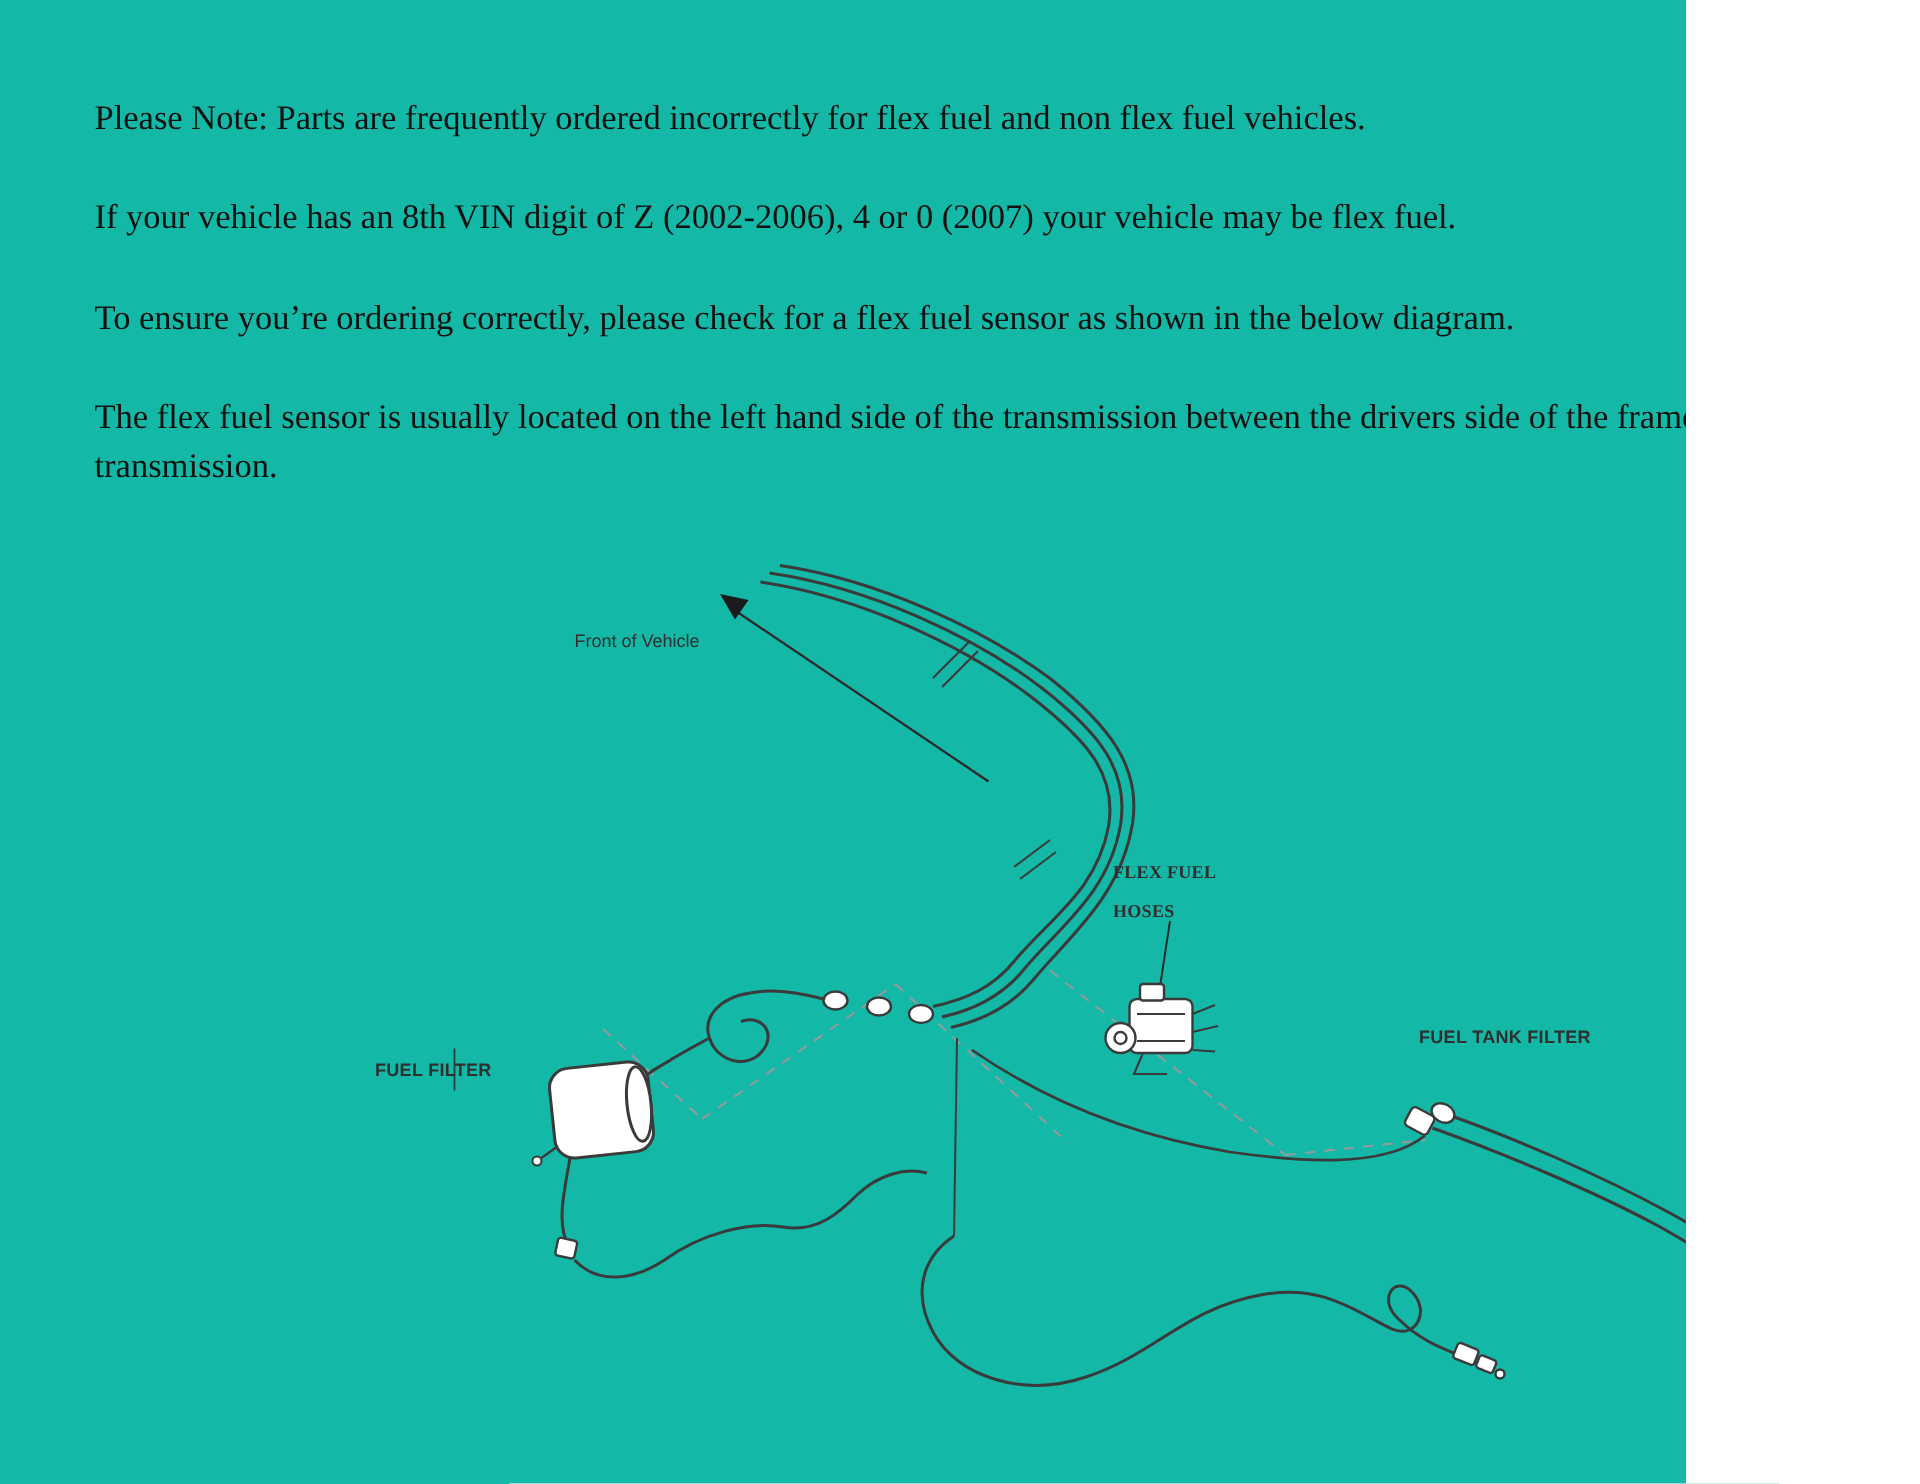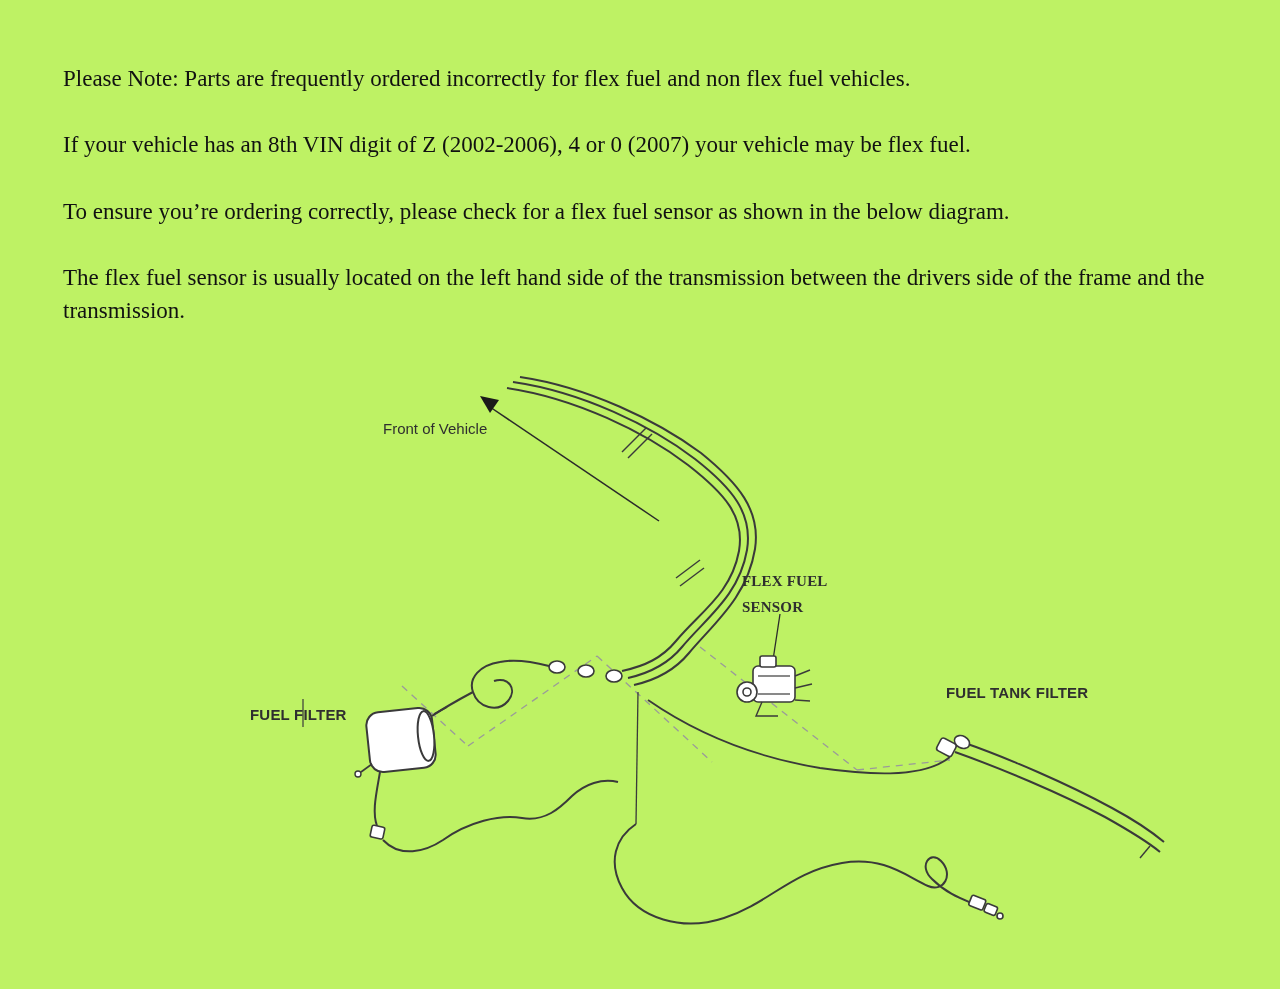--- a/index.html
+++ b/index.html
@@ -2,23 +2,23 @@
 <html><head>
 <meta charset="utf-8">
 <style>
   html, body {
     margin: 0;
     padding: 0;
     background: #ffffff;
   }
   .page {
     position: relative;
-    width: 1280px;
+    width: 1124px;
     height: 989px;
-    background: #bef264;
+    background: #14b8a6;
     overflow: hidden;
     font-family: "Liberation Serif", serif;
   }
   .notice {
     position: absolute;
     left: 63px;
     top: 62px;
     width: 1155px;
   }
   .notice p {
@@ -36,21 +36,21 @@
     height: 989px;
   }
   .diagram svg {
     position: absolute;
     left: 0;
     top: 0;
   }
   .dlabel {
     position: absolute;
     font-family: "Liberation Sans", sans-serif;
-    font-size: 15px;
+    font-size: 12px;
     color: #2f2f2f;
     white-space: nowrap;
   }
   .dlabel.bold {
     font-weight: bold;
     letter-spacing: 0.2px;
   }
   .flex-sensor-label div {
     line-height: 26px;
   }
@@ -158,21 +158,21 @@
         <path d="M 795,688 L 812,684" stroke-width="1.4"></path>
         <path d="M 795,700 L 810,701" stroke-width="1.4"></path>
         <path d="M 762,702 L 756,716 L 778,716" fill="none" stroke-width="1.4"></path>
       </g>
     </svg>
 
     <div class="dlabel" style="left:383px; top:420px;">Front of Vehicle</div>
 
     <div class="dlabel bold flex-sensor-label" style="left:742px; top:568px;font-family:Liberation Serif, serif;">
       <div>FLEX FUEL</div>
-      <div>SENSOR</div>
+      <div>HOSES</div>
     </div>
 
     <div class="dlabel bold" style="left:946px; top:684px;">FUEL TANK FILTER</div>
 
     <div class="dlabel bold" style="left:250px; top:706px;">FUEL FILTER</div>
   </div>
 
 </div>
 
 </body></html>

